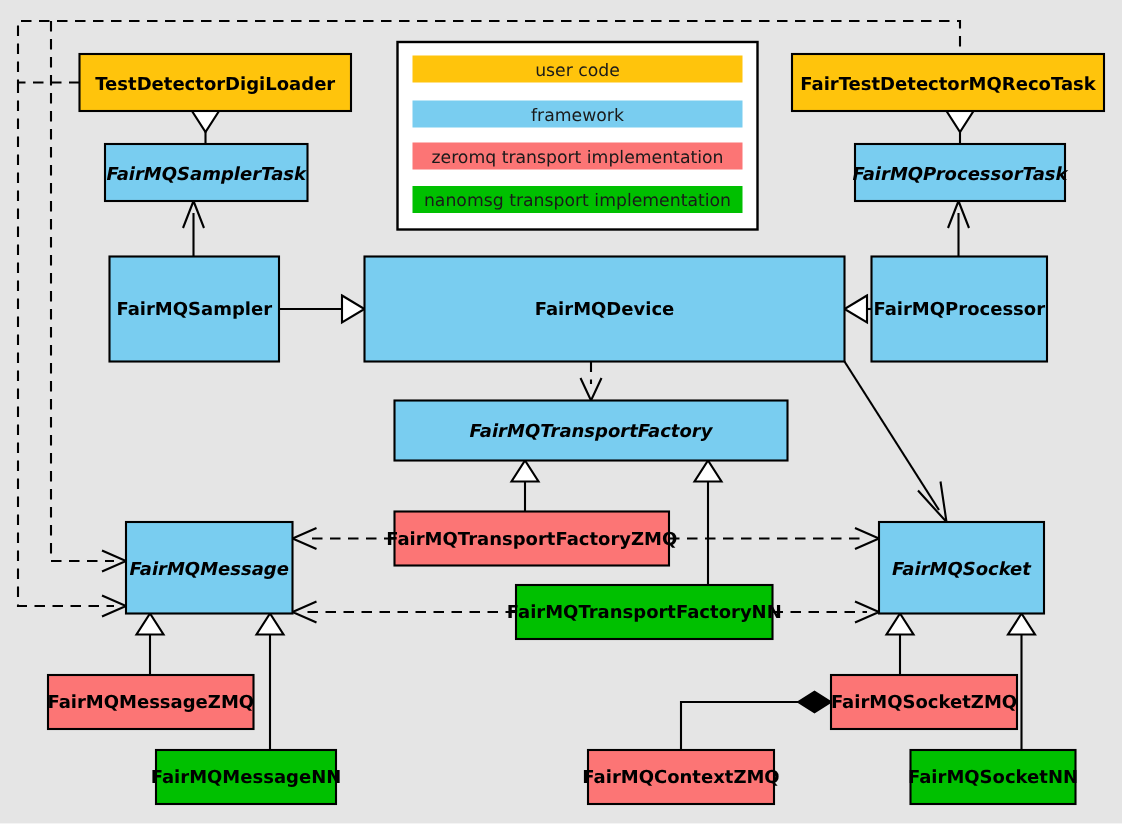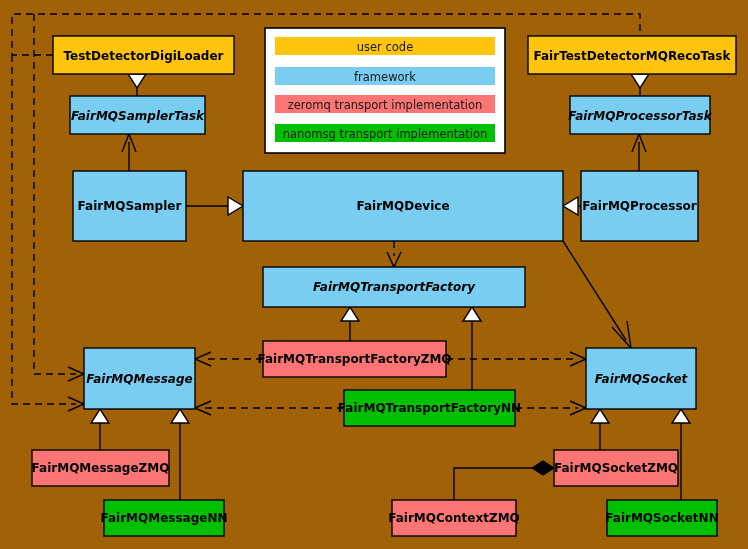--- a/index.html
+++ b/index.html
@@ -4,21 +4,21 @@
 <style>
   html, body {
     margin: 0;
     padding: 0;
     background: #ffffff;
   }
   #diagram-root {
     position: relative;
     width: 748px;
     height: 549px;
-    background: #a16207;
+    background: #e5e5e5;
     font-family: "DejaVu Sans", "Liberation Sans", sans-serif;
     overflow: hidden;
   }
   svg.canvas {
     position: absolute;
     left: 0;
     top: 0;
     width: 748px;
     height: 549px;
   }

